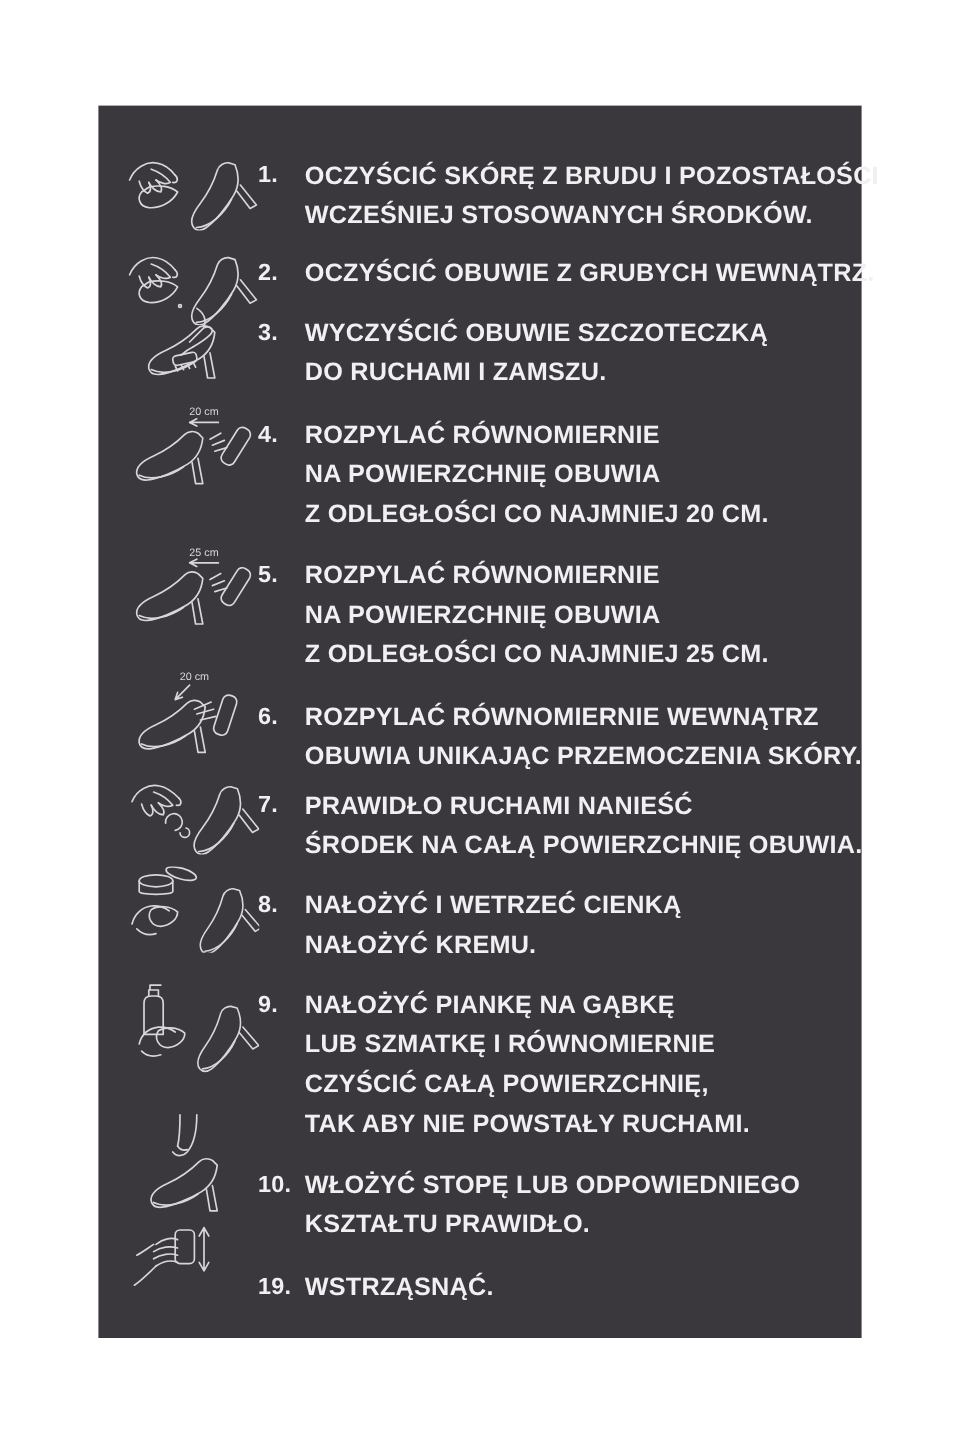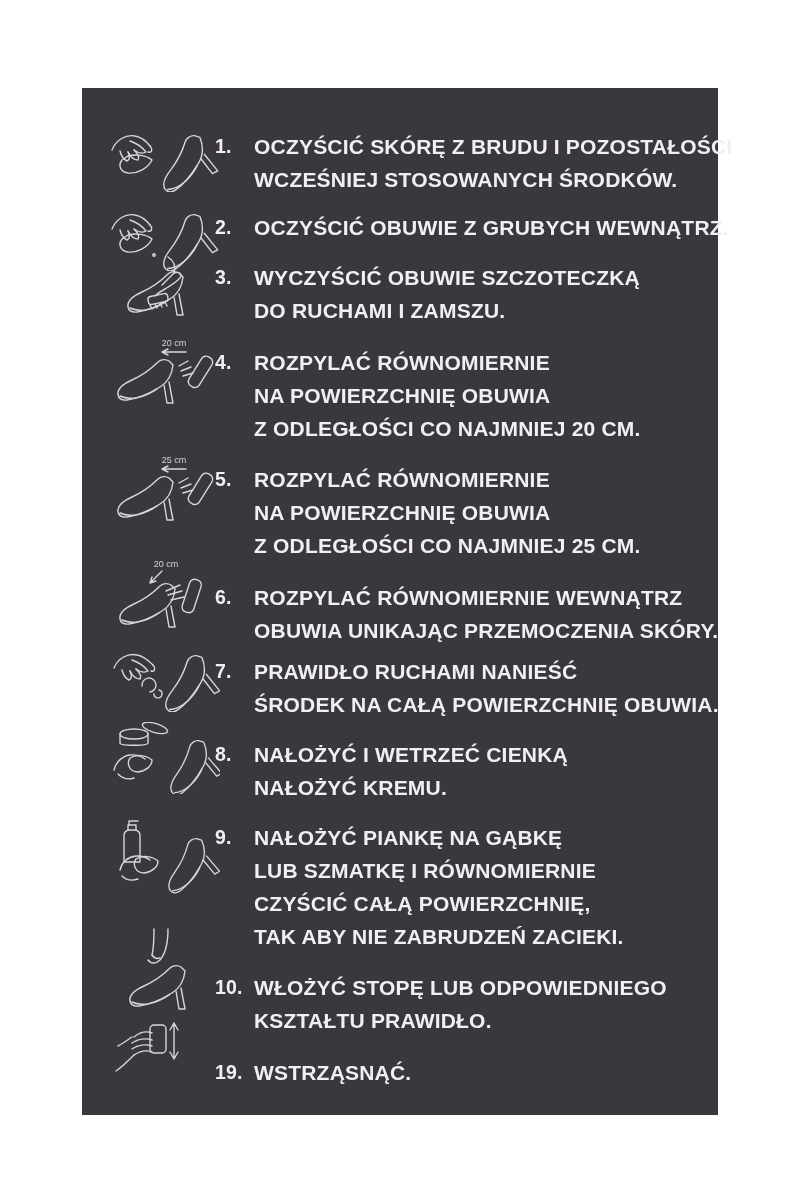--- a/index.html
+++ b/index.html
@@ -13,23 +13,23 @@
   .page{
     position:relative;width:800px;height:1200px;background:var(--page-bg);
     overflow:hidden;margin:0 auto;
   }
   .panel{
     position:absolute;left:82px;top:88px;width:636px;height:1027px;
     background:var(--panel);
   }
   .step{position:absolute;left:0;width:636px;}
   .icon-box{
-    position:absolute;left:12px;width:126px;top:50%;
+    position:absolute;left:22px;width:126px;top:50%;
     transform:translateY(calc(-50% + var(--dy,0px)));
-    display:flex;justify-content:flex-end;align-items:center;pointer-events:none;
+    display:flex;justify-content:flex-start;align-items:center;pointer-events:none;
   }
   .icon-box svg{display:block;}
   .icon-box .ic{stroke:var(--line);stroke-width:1.4;fill:none;stroke-linecap:round;stroke-linejoin:round;}
   .icon-box text{fill:var(--line);stroke:none;font-size:9px;font-family:"Liberation Sans","DejaVu Sans",sans-serif;}
   .num{
     position:absolute;left:133px;top:0;
     color:var(--ink);font-weight:700;font-size:19.5px;line-height:33px;letter-spacing:.2px;
   }
   .text{margin-left:172px;}
   .text div{
@@ -238,21 +238,21 @@
           <path d="M28 41 C24 47 28 55 36 55 C44 54 50 49 50 43 C44 38 34 37 28 41 Z"></path>
           <path d="M14 58 C18 62 24 63 30 61"></path>
         </g>
           </svg>
       </div>
       <div class="num">9.</div>
       <div class="text">
         <div>NAŁOŻYĆ PIANKĘ NA GĄBKĘ</div>
         <div>LUB SZMATKĘ I RÓWNOMIERNIE</div>
         <div>CZYŚCIĆ CAŁĄ POWIERZCHNIĘ,</div>
-        <div>TAK ABY NIE ZABRUDZEŃ ZACIEKI.</div>
+        <div>TAK ABY NIE POWSTAŁY RUCHAMI.</div>
       </div>
     </div>
 
     <div class="step" style="top:883px">
       <div class="icon-box" style="--dy:-35px">
         <svg viewBox="0 0 112 84" width="112" height="84">
             <g class="ic">
           <use href="#pump" transform="translate(16 30)"></use>
           <path d="M46 2 C46 12 46 20 44 28"></path>
           <path d="M60 2 C60 16 58 26 52 33 C48 37 43 37 40 33"></path>

